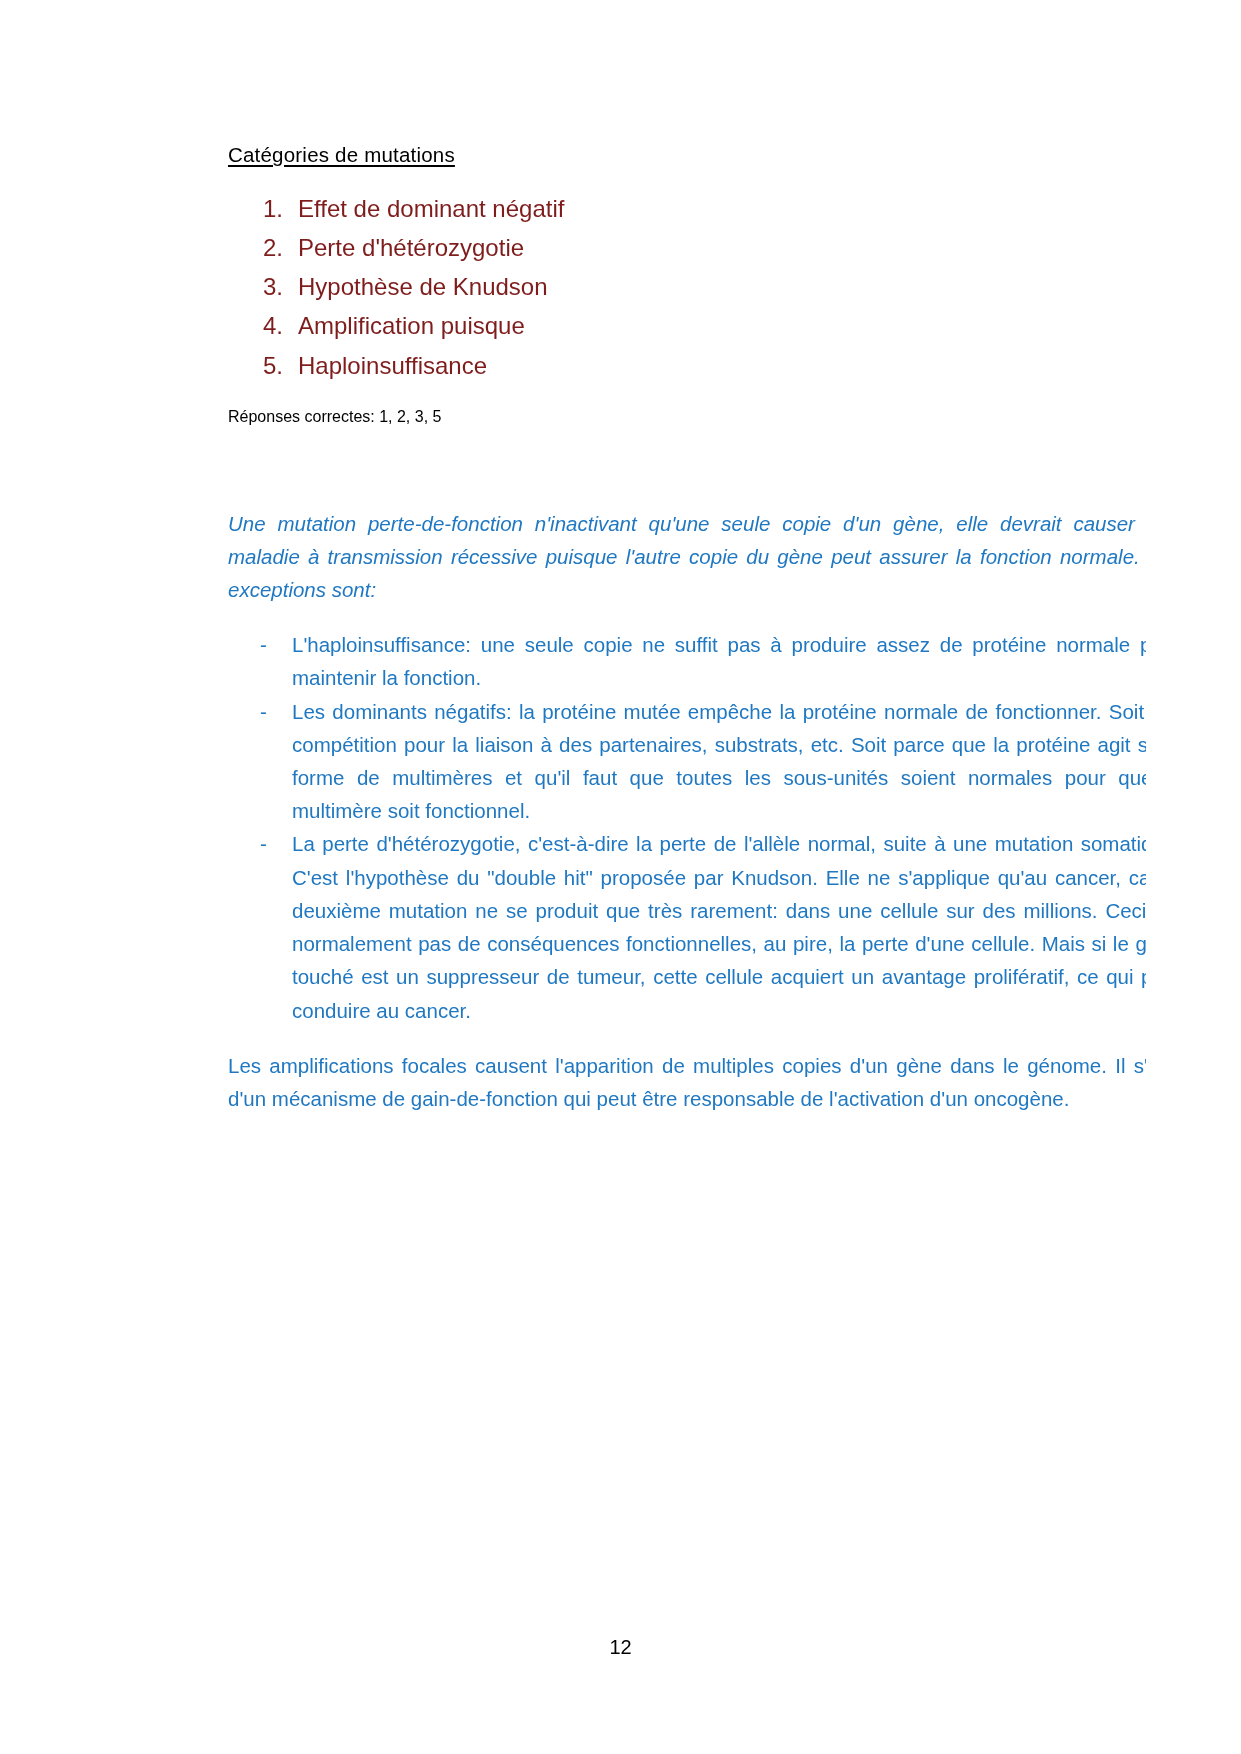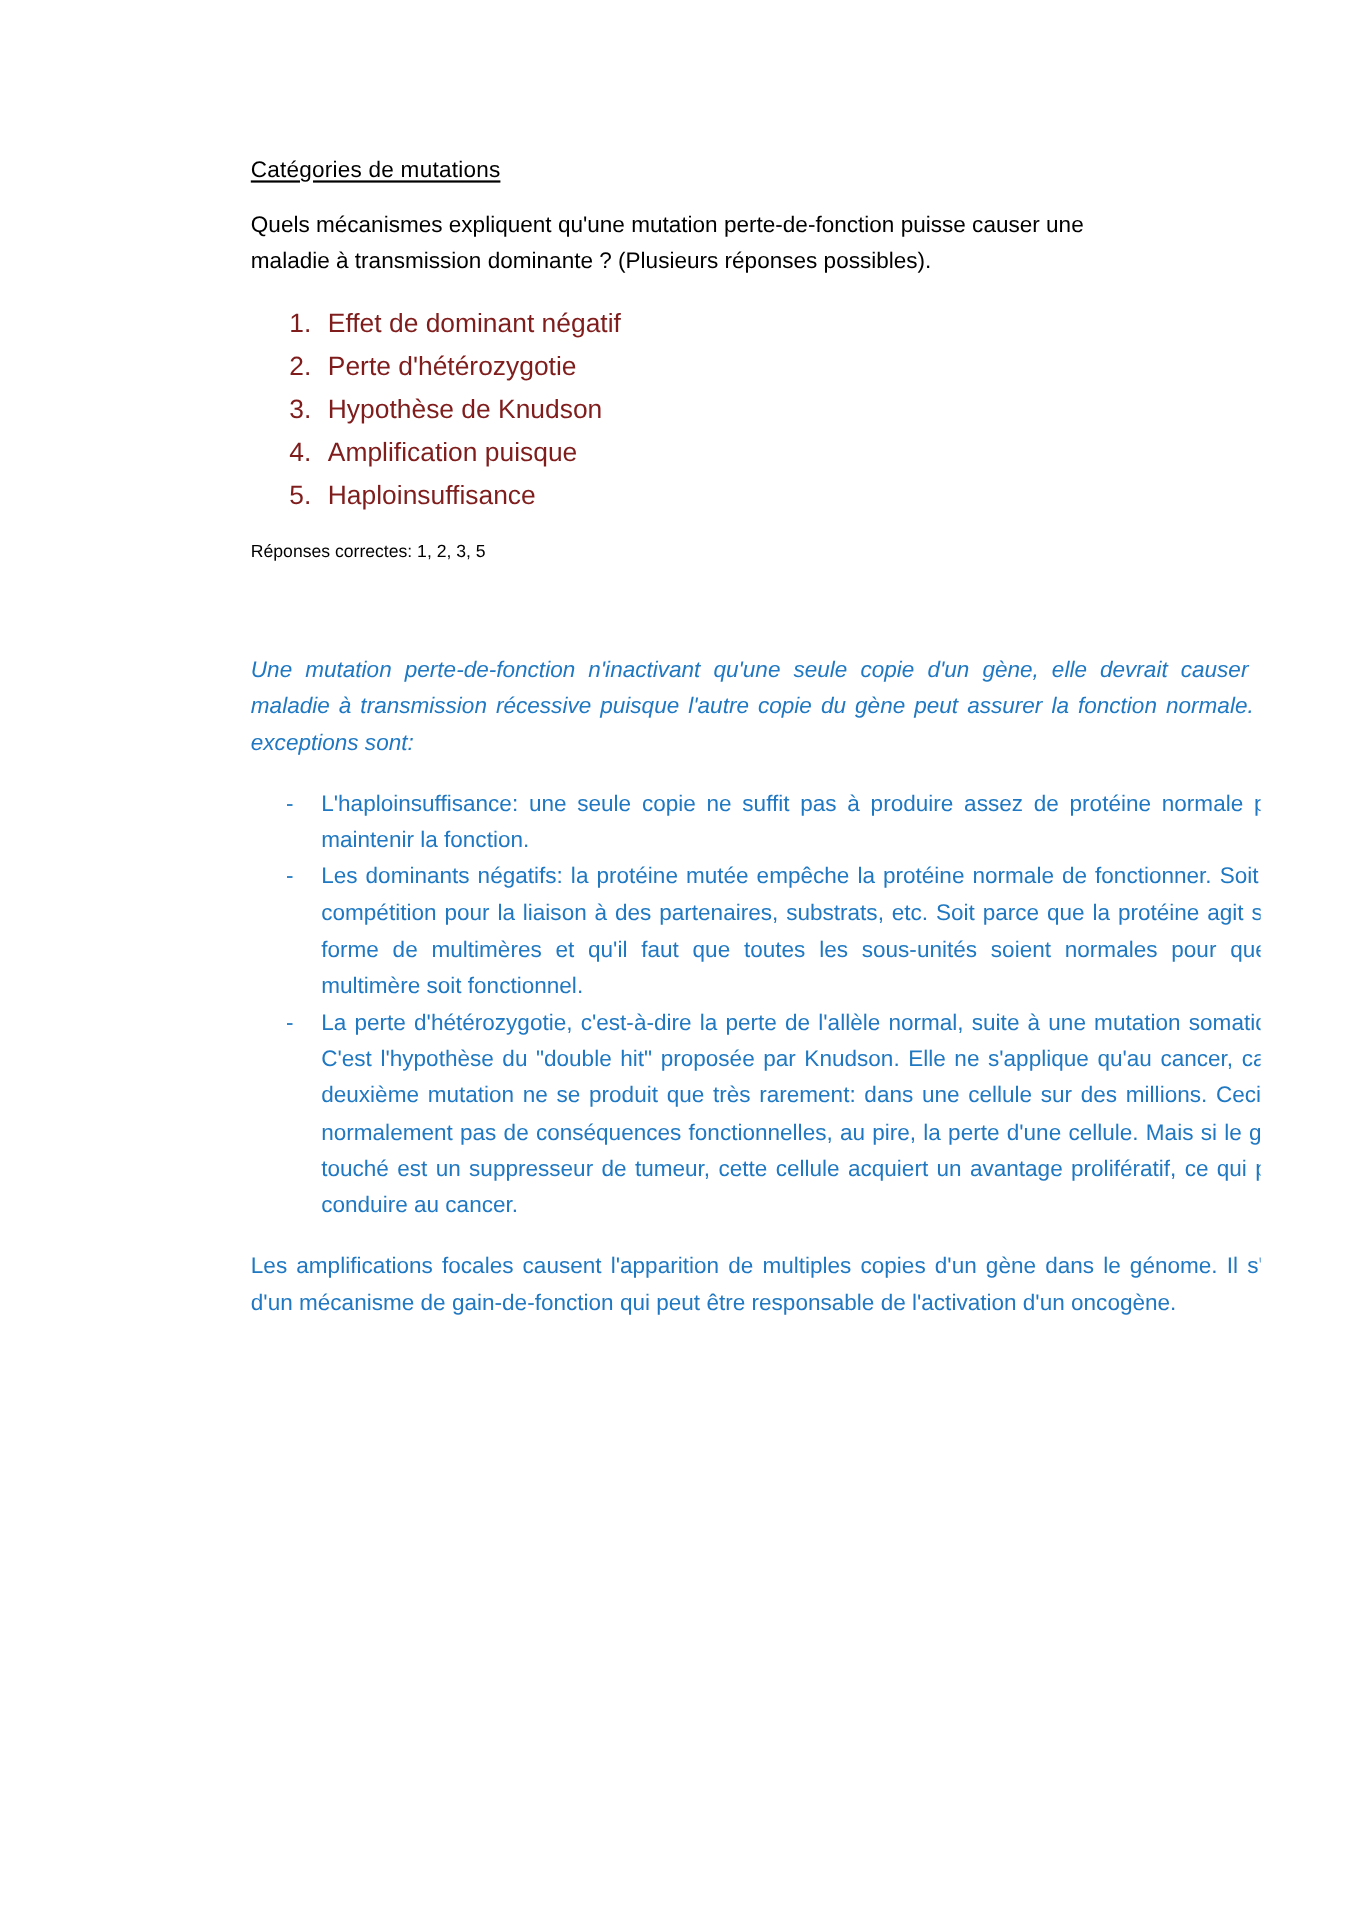--- a/index.html
+++ b/index.html
@@ -117,21 +117,20 @@
 </style>
 </head>
 <body>
 
 <div class="page" style="background: rgb(255, 255, 255);">
 
   <div class="content">
 
     <div class="doc-heading">Catégories de mutations</div>
 
-    <p class="q-para">Quels mécanismes expliquent qu'une mutation perte-de-fonction puisse causer une maladie à transmission dominante ? (Plusieurs réponses possibles).</p>
 
     <ol class="choices">
       <li>Effet de dominant négatif</li>
       <li>Perte d'hétérozygotie</li>
       <li>Hypothèse de Knudson</li>
       <li>Amplification puisque</li>
       <li>Haploinsuffisance</li>
     </ol>
 
     <p class="answers">Réponses correctes: 1, 2, 3, 5</p>
@@ -142,14 +141,15 @@
     <ul class="dash-list">
       <li class="feedback-color" style="color: rgb(31, 120, 193);">L'haploinsuffisance: une seule copie ne suffit pas à produire assez de protéine normale pour maintenir la fonction.</li>
       <li class="feedback-color" style="color: rgb(31, 120, 193);">Les dominants négatifs: la protéine mutée empêche la protéine normale de fonctionner. Soit par compétition pour la liaison à des partenaires, substrats, etc. Soit parce que la protéine agit sous forme de multimères et qu'il faut que toutes les sous-unités soient normales pour que le multimère soit fonctionnel.</li>
       <li class="feedback-color" style="color: rgb(31, 120, 193);">La perte d'hétérozygotie, c'est-à-dire la perte de l'allèle normal, suite à une mutation somatique. C'est l'hypothèse du "double hit" proposée par Knudson. Elle ne s'applique qu'au cancer, car la deuxième mutation ne se produit que très rarement: dans une cellule sur des millions. Ceci n'a normalement pas de conséquences fonctionnelles, au pire, la perte d'une cellule. Mais si le gène touché est un suppresseur de tumeur, cette cellule acquiert un avantage prolifératif, ce qui peut conduire au cancer.</li>
     </ul>
 
     <p class="fb-para last feedback-color" style="color: rgb(31, 120, 193);">Les amplifications focales causent l'apparition de multiples copies d'un gène dans le génome. Il s'agit d'un mécanisme de gain-de-fonction qui peut être responsable de l'activation d'un oncogène.</p>
 
   </div>
 
+  <div class="page-number">12</div>
 
 </div>
 
 </body></html>

